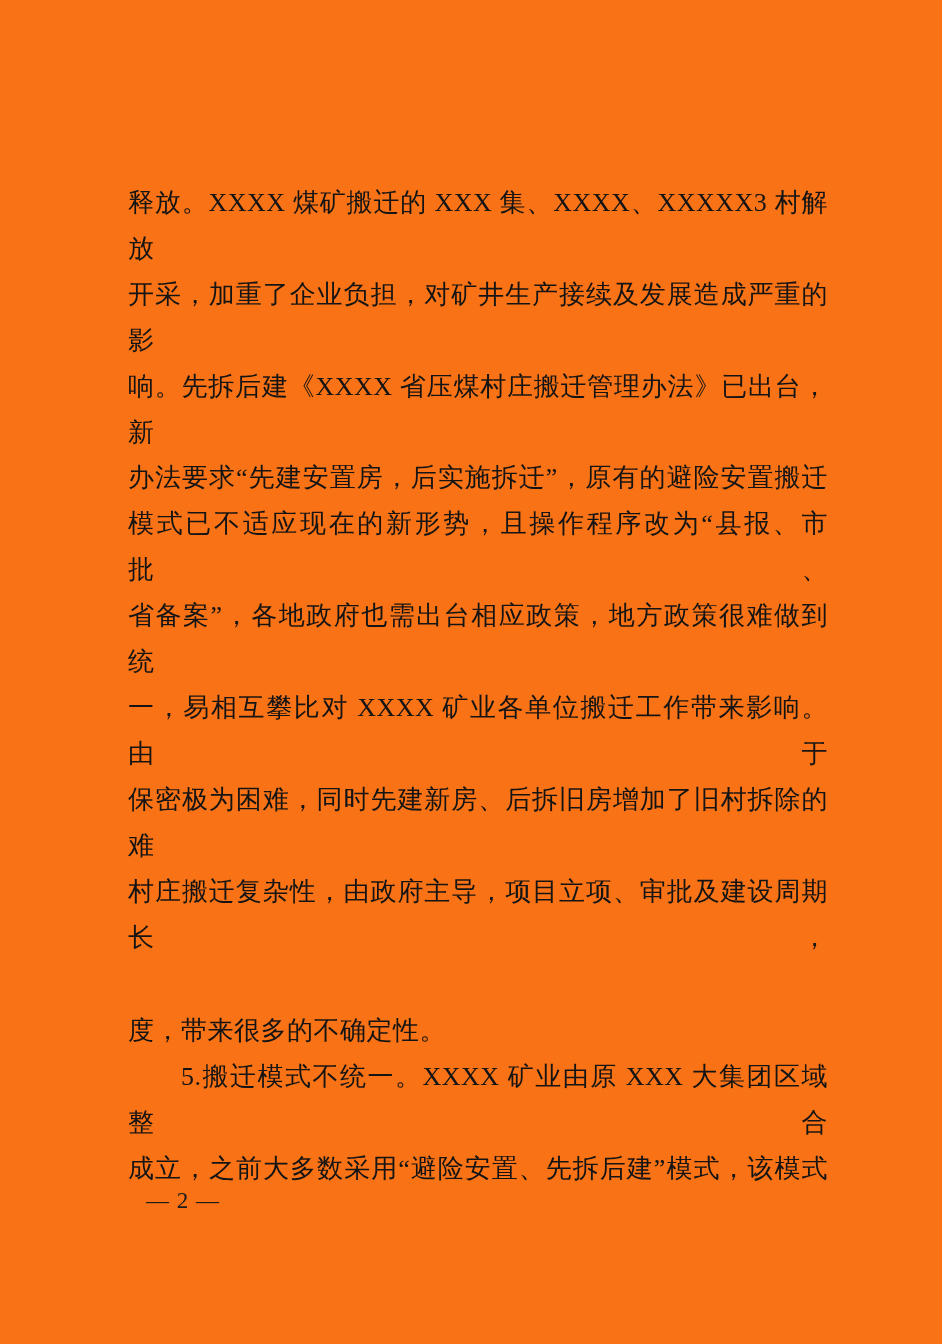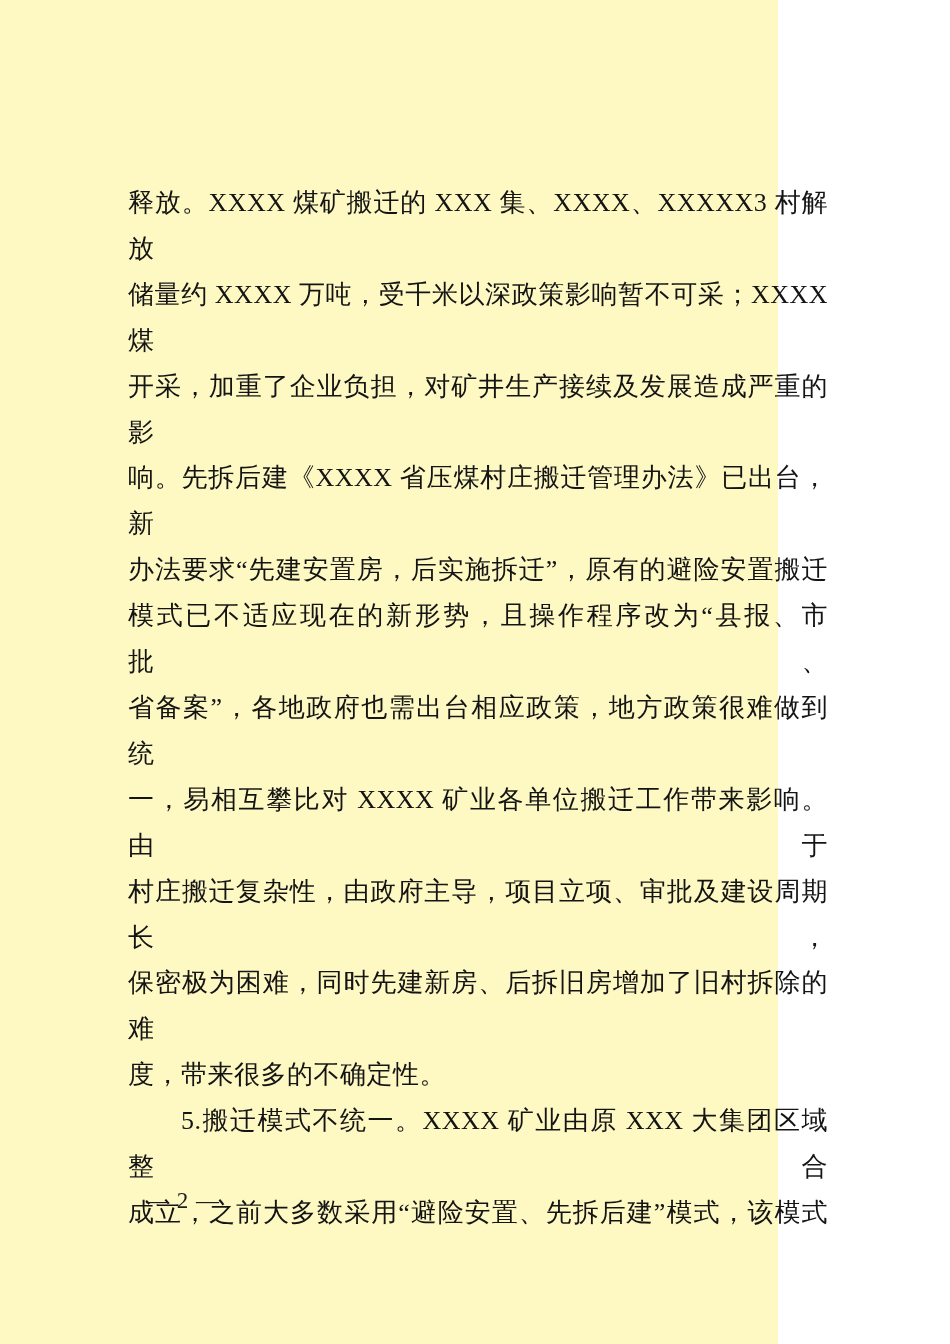--- a/index.html
+++ b/index.html
@@ -12,69 +12,69 @@
     height: 1344px;
     position: relative;
     overflow: hidden;
     font-family: "Liberation Serif", serif;
     color: #141414;
   }
   .page {
     position: absolute;
     left: 0;
     top: 0;
-    width: 778px;
+    width: 942px;
     height: 1344px;
-    background: #fef9c3;
+    background: #f97316;
   }
   .text-block {
     position: absolute;
     left: 128px;
     top: 180px;
     width: 700px;
   }
   .line {
     margin: 0;
     padding: 0;
     font-size: 26px;
     line-height: 45.9px;
     text-align: justify;
     text-align-last: justify;
     letter-spacing: 0.5px;
   }
   .line.flush-left {
     text-align: center;
     text-align-last: left;
+    margin-top: 48px;
   }
   .line.indent {
     text-indent: 53px;
   }
   .footer {
     position: absolute;
     left: 146px;
     top: 1188px;
     font-size: 23px;
     line-height: 26px;
     color: #1c1c1c;
     letter-spacing: 1px;
   }
 </style>
 </head>
 <body>
 
 <div class="page">
   <div class="text-block">
       <p class="line">释放。XXXX 煤矿搬迁的 XXX 集、XXXX、XXXXX3 村解放</p>
-      <p class="line">储量约 XXXX 万吨，受千米以深政策影响暂不可采；XXXX 煤</p>
       <p class="line">开采，加重了企业负担，对矿井生产接续及发展造成严重的影</p>
       <p class="line">响。先拆后建《XXXX 省压煤村庄搬迁管理办法》已出台，新</p>
       <p class="line">办法要求“先建安置房，后实施拆迁”，原有的避险安置搬迁</p>
       <p class="line">模式已不适应现在的新形势，且操作程序改为“县报、市批、</p>
       <p class="line">省备案”，各地政府也需出台相应政策，地方政策很难做到统</p>
       <p class="line">一，易相互攀比对 XXXX 矿业各单位搬迁工作带来影响。由于</p>
+      <p class="line">保密极为困难，同时先建新房、后拆旧房增加了旧村拆除的难</p>
       <p class="line">村庄搬迁复杂性，由政府主导，项目立项、审批及建设周期长，</p>
-      <p class="line">保密极为困难，同时先建新房、后拆旧房增加了旧村拆除的难</p>
       <p class="line flush-left">度，带来很多的不确定性。</p>
       <p class="line indent">5.搬迁模式不统一。XXXX 矿业由原 XXX 大集团区域整合</p>
       <p class="line">成立，之前大多数采用“避险安置、先拆后建”模式，该模式</p>
     </div>
   <div class="footer">— 2 —</div>
 </div>
 
 </body></html>

